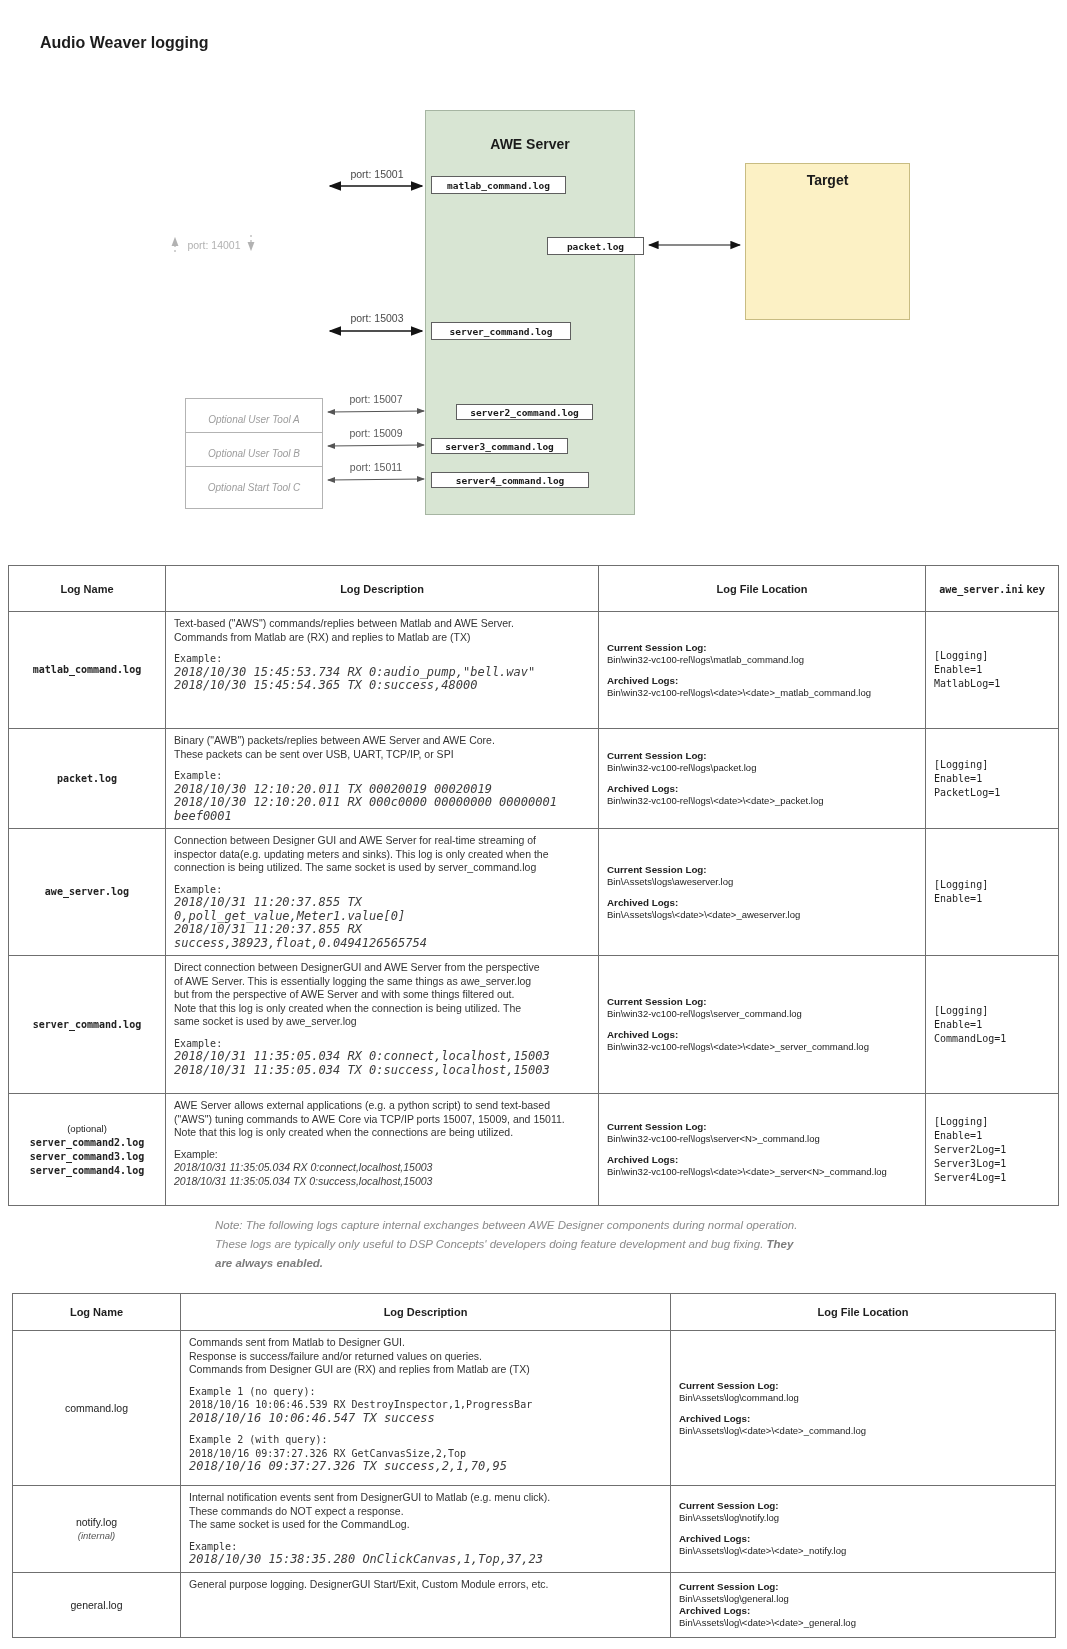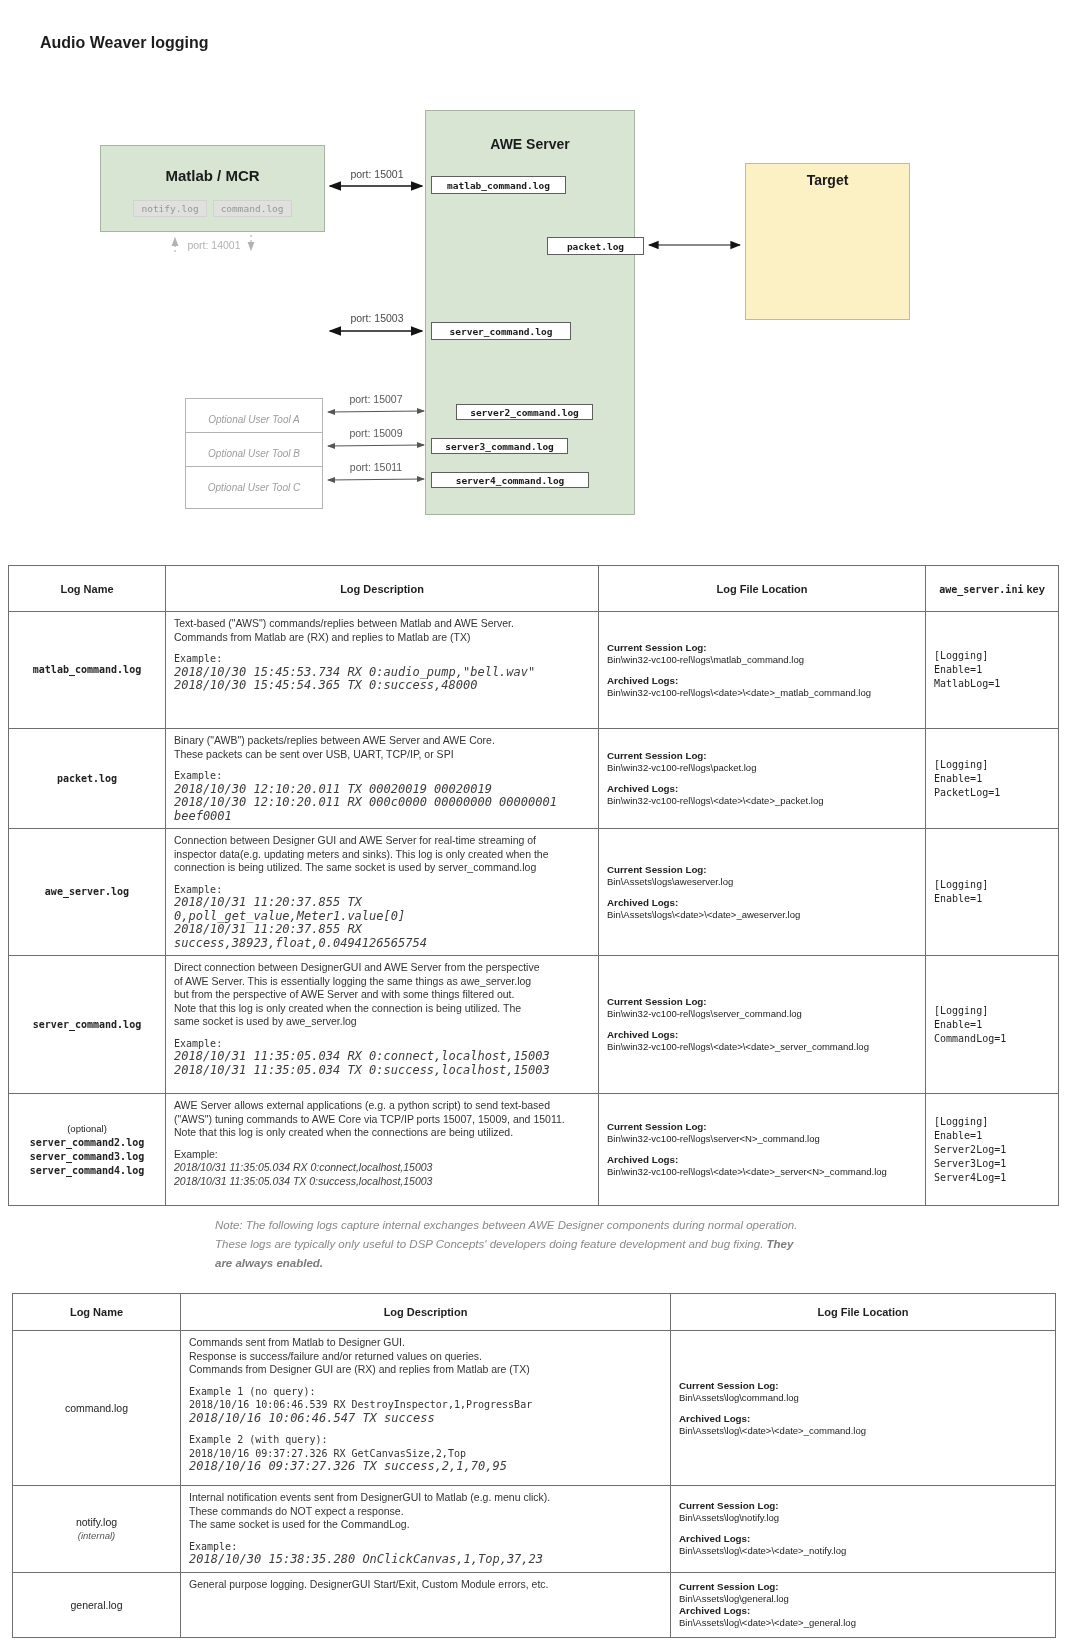--- a/index.html
+++ b/index.html
@@ -65,36 +65,29 @@
     <div class="gbox" style="left:425px;top:110px;width:210px;height:405px;">
       <div class="btitle" style="margin-top:25px;font-size:14px;">AWE Server</div>
       <div class="chip" style="left:5px;top:65px;width:135px;height:18px;">matlab_command.log</div>
       <div class="chip" style="left:121px;top:126px;width:97px;height:18px;">packet.log</div>
       <div class="chip" style="left:5px;top:211px;width:140px;height:18px;">server_command.log</div>
       <div class="chip" style="left:5px;top:293px;width:137px;height:16px;margin-left:25px;">server2_command.log</div>
       <div class="chip" style="left:5px;top:327px;width:137px;height:16px;">server3_command.log</div>
       <div class="chip" style="left:5px;top:361px;width:158px;height:16px;">server4_command.log</div>
     </div>
 
-    <div class="gbox" style="left:100px;top:145px;width:225px;height:87px;">
-      <div class="btitle" style="margin-top:21px;font-size:15px;">Matlab / MCR</div>
-      <div class="chiprow">
-        <span class="gchip">notify.log</span>
-        <span class="gchip">command.log</span>
-      </div>
-    </div>
 
 
     <div class="gbox target" style="left:745px;top:163px;width:165px;height:157px;">
       <div class="btitle" style="margin-top:8px;font-size:14px;">Target</div>
     </div>
 
     <div class="toolbox" style="top:398px;">Optional User Tool A</div>
     <div class="toolbox" style="top:432px;">Optional User Tool B</div>
-    <div class="toolbox" style="top:466px;">Optional User Tool C</div>
+    <div class="toolbox" style="top:466px;">Optional Start Tool C</div>
 
     <svg class="abs" style="left:0;top:0;" width="1067" height="530" viewBox="0 0 1067 530">
       <defs>
         <marker id="ah" markerWidth="9" markerHeight="8" refX="8" refY="3.5" orient="auto-start-reverse">
           <path d="M0,0 L9,3.5 L0,7 z" fill="#141414"></path>
         </marker>
         <marker id="ahs" markerWidth="8" markerHeight="7" refX="7" refY="3" orient="auto-start-reverse">
           <path d="M0,0 L8,3 L0,6 z" fill="#555"></path>
         </marker>
         <marker id="ahg" markerWidth="8" markerHeight="7" refX="7" refY="3" orient="auto-start-reverse">

